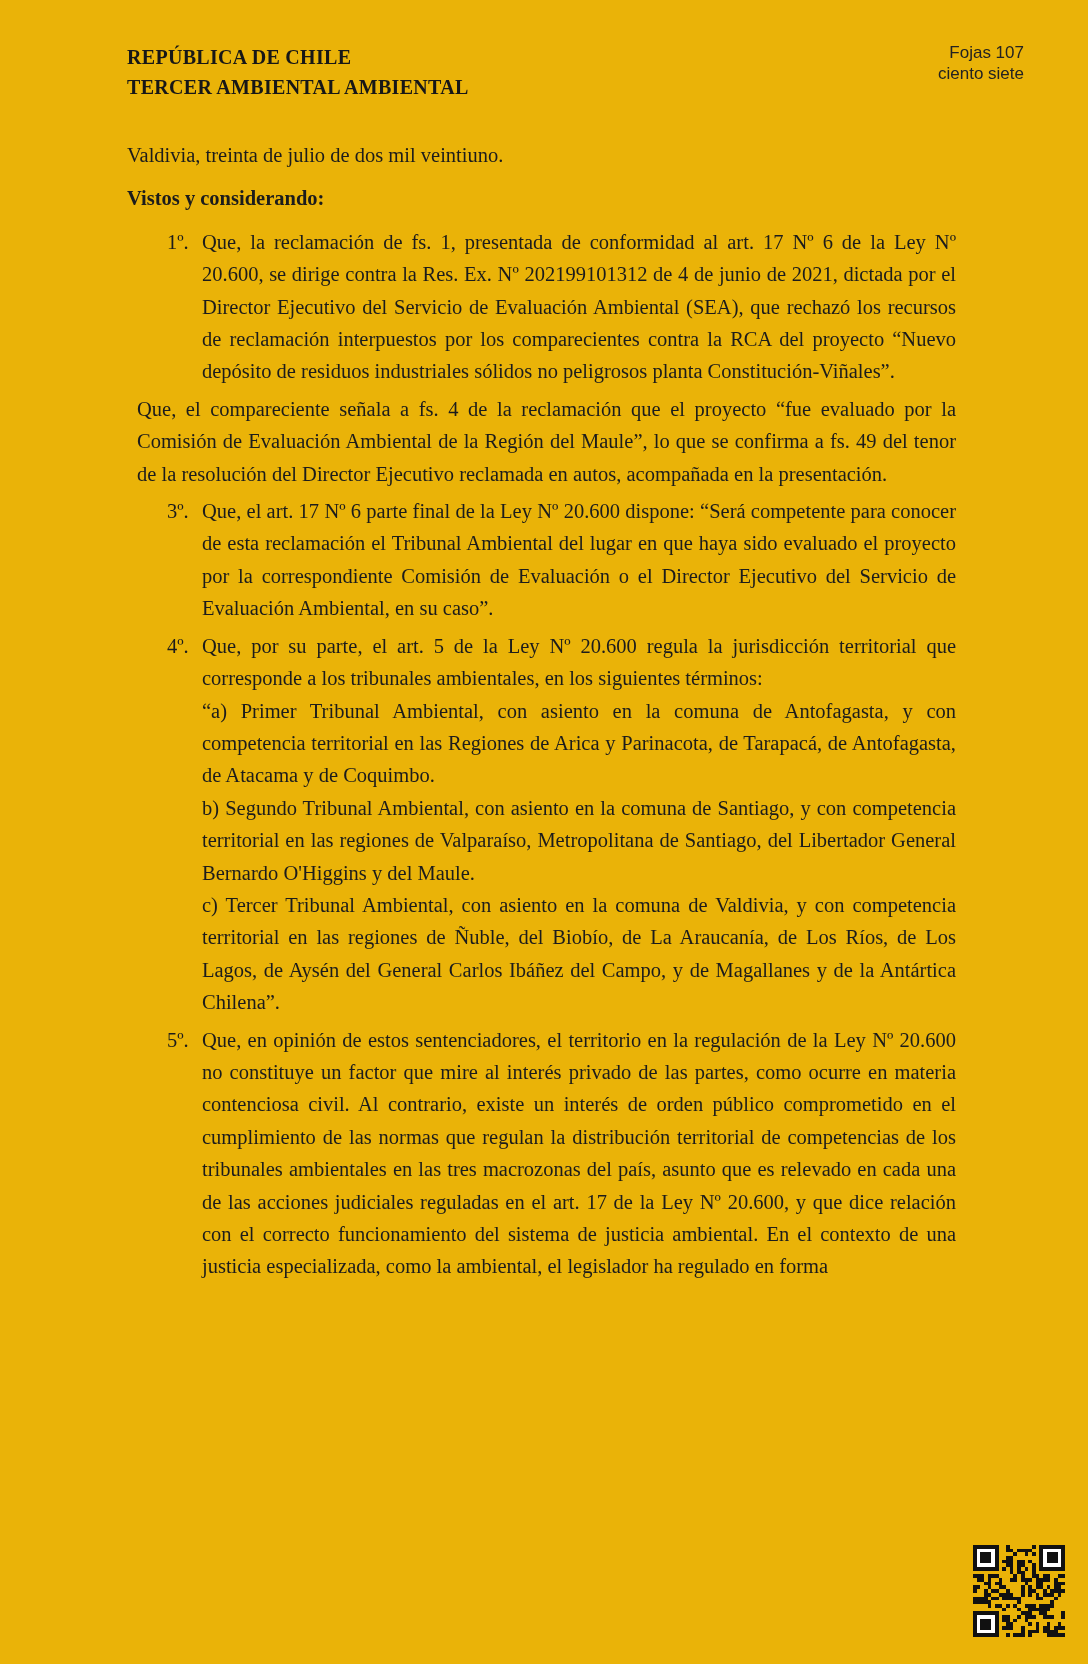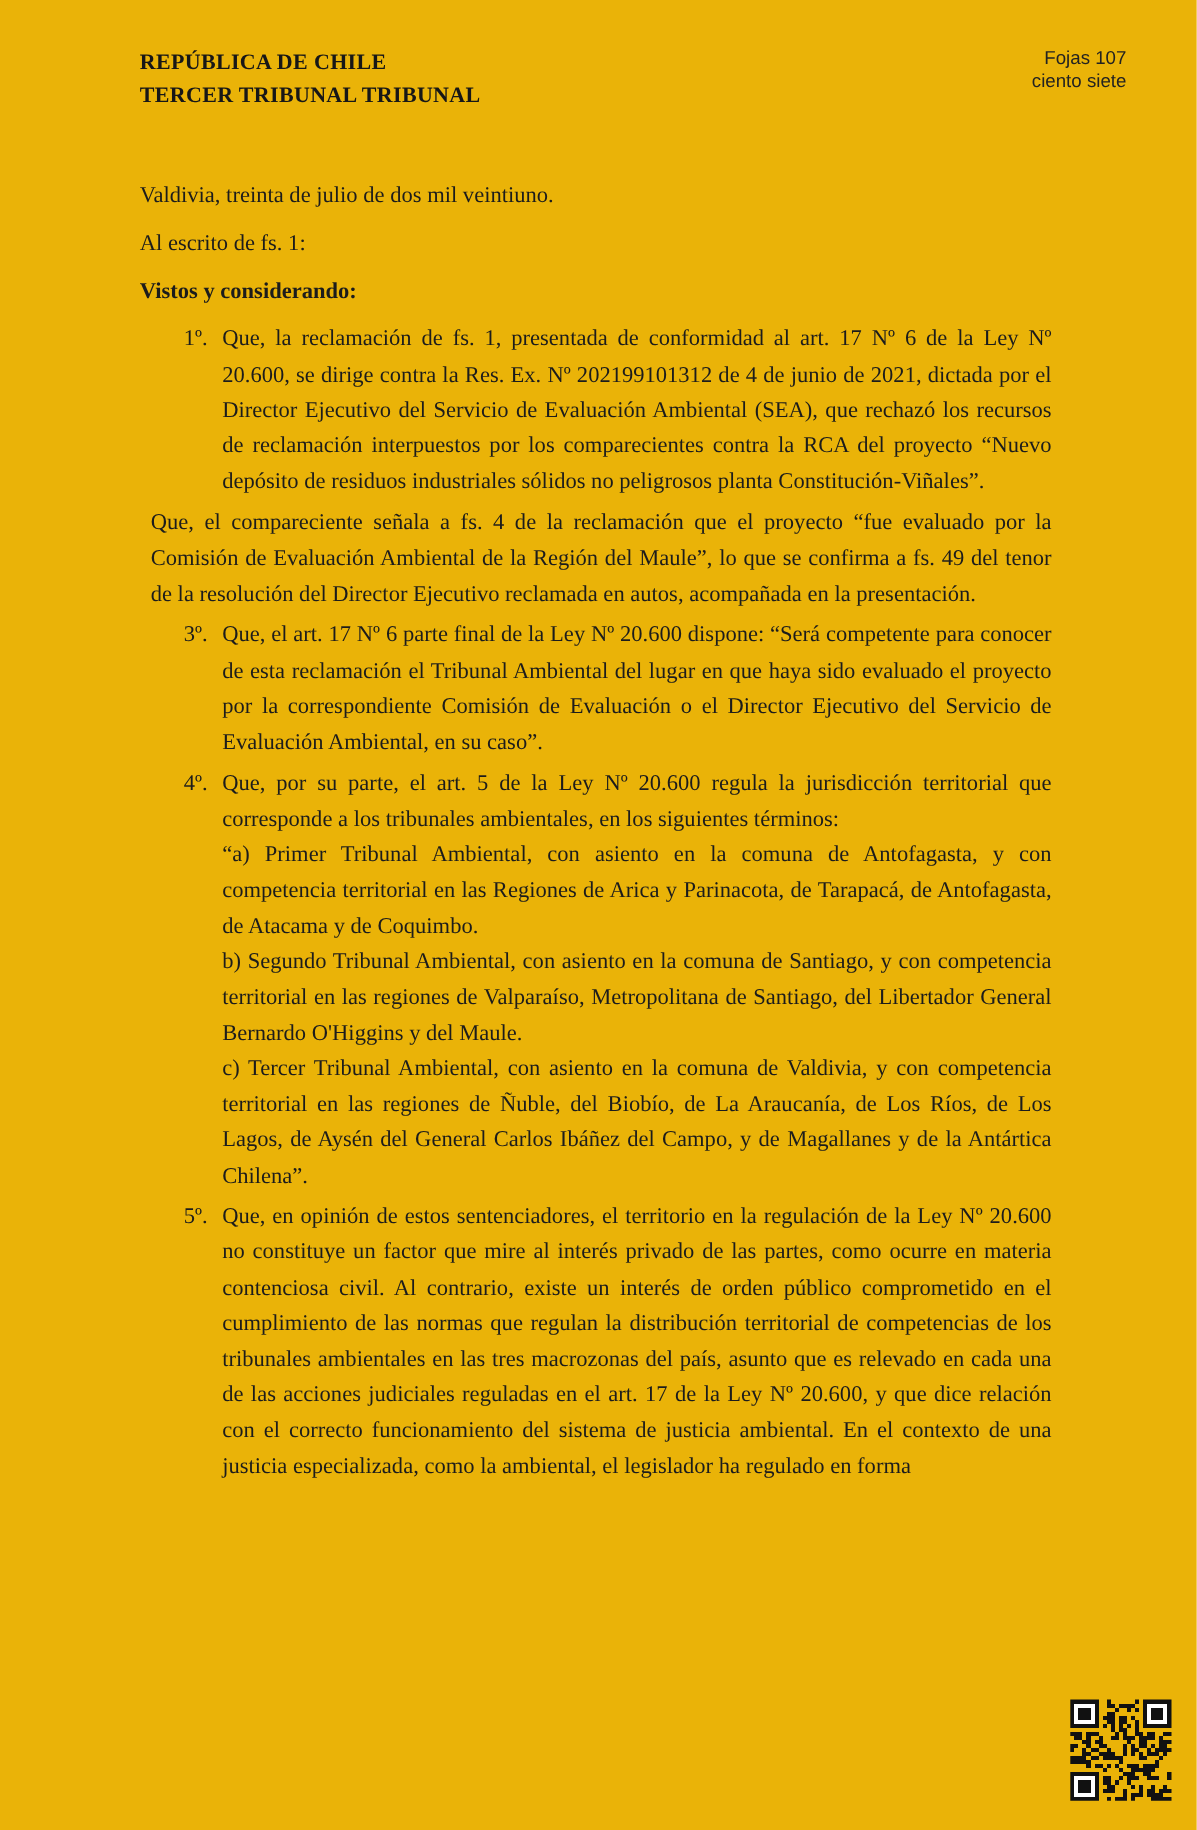--- a/index.html
+++ b/index.html
@@ -19,21 +19,21 @@
     font-size:17px;line-height:21px;color:#222;
   }
   
   .letterhead{
     position:absolute;top:42px;left:127px;
     font-weight:bold;font-size:20px;line-height:30px;
     letter-spacing:0.3px;color:#171717;
   }
   
   .content{
-    position:absolute;top:162px;left:127px;width:839px;
+    position:absolute;top:139px;left:127px;width:839px;
     font-size:20.5px;line-height:32.4px;
   }
   .content p.intro{margin:0 0 11px 0;}
   .content p.bold{font-weight:bold;}
   ol.considerations{list-style:none;margin:10px;padding:0;}
   li.item{display:flex;margin:0 0 5px 0;}
   li.item .num{
     flex:none;width:65px;box-sizing:border-box;
     padding-left:30px;
   }
@@ -52,26 +52,25 @@
 
 <div class="page">
 
   <div class="fojas">
     <div>Fojas 107</div>
     <div>ciento siete</div>
   </div>
 
   <div class="letterhead">
     <div>REPÚBLICA DE CHILE</div>
-    <div>TERCER TRIBUNAL TRIBUNAL</div>
+    <div>TERCER AMBIENTAL AMBIENTAL</div>
   </div>
 
   <div class="content">
     <p class="intro">Valdivia, treinta de julio de dos mil veintiuno.</p>
-    <p class="intro">Al escrito de fs. 1:</p>
     <p class="intro bold">Vistos y considerando:</p>
 
     <ol class="considerations">
       <li class="item">
         <span class="num">1º.</span>
         <div class="item-text">
           <p>Que, la reclamación de fs. 1, presentada de conformidad al art. 17 Nº 6 de la Ley Nº 20.600, se dirige contra la Res. Ex. Nº 202199101312 de 4 de junio de 2021, dictada por el Director Ejecutivo del Servicio de Evaluación Ambiental (SEA), que rechazó los recursos de reclamación interpuestos por los comparecientes contra la RCA del proyecto “Nuevo depósito de residuos industriales sólidos no peligrosos planta Constitución-Viñales”.</p>
         </div>
       </li>
       <li class="item">

